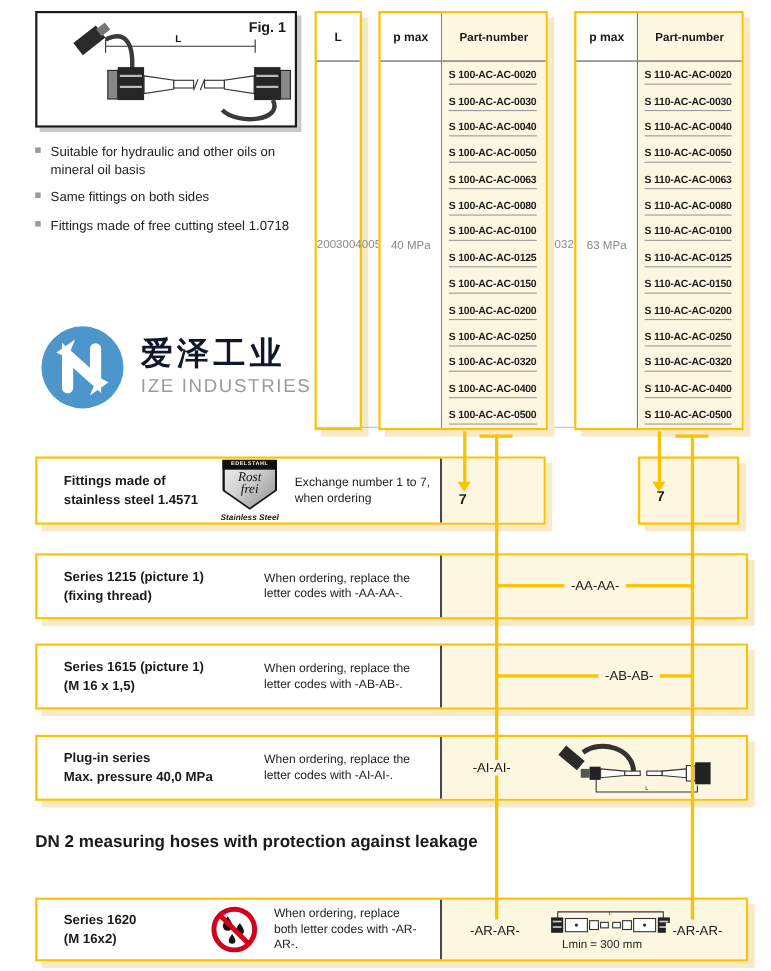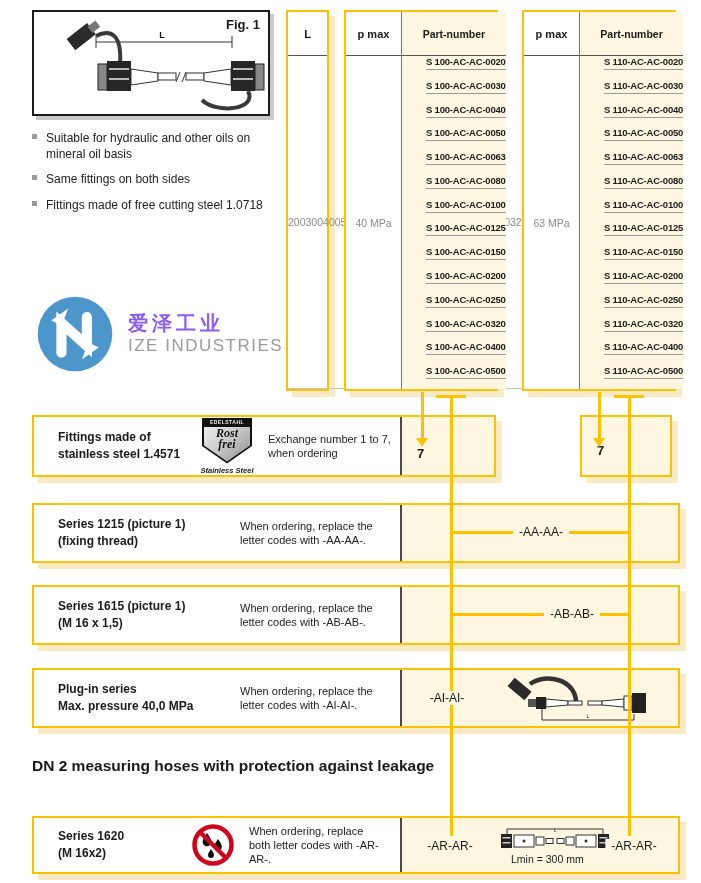--- a/index.html
+++ b/index.html
@@ -23,42 +23,42 @@
 
   
   .intro{position:absolute;left:32px;top:130px;width:256px}
   .intro-title{font-weight:bold;font-size:13.5px;margin-bottom:16px}
   .bullet{position:relative;padding-left:14px;font-size:12px;line-height:1.35;margin-bottom:9px;color:#222}
   .bullet::before{content:"";position:absolute;left:0;top:4px;width:5px;height:5px;background:#9a9a9a}
 
   
   .logo{position:absolute;left:36px;top:295px;display:flex;align-items:center;gap:14px}
   .logo-mark{width:78px;height:78px;flex:none}
-  .logo-cn{font-size:20px;font-weight:bold;color:#8b5cf6;letter-spacing:4px;line-height:1.1}
+  .logo-cn{font-size:29px;font-weight:bold;color:#0f172a;letter-spacing:4px;line-height:1.1}
   .logo-en{font-size:17px;color:#9a9a9a;letter-spacing:1.5px;margin-top:2px}
 
   
   .lcol{position:absolute;left:286px;top:10px;width:43px;height:381px;background:#fff;
         border:2px solid var(--yellow);box-shadow:6px 6px 0 var(--tan);display:flex;flex-direction:column}
   .thead{flex:none;height:44px;border-bottom:1px solid #555;display:flex;align-items:center;
          justify-content:center;font-weight:bold;font-size:11px}
   .lbody{flex:1;display:flex;flex-direction:row}
   .lcell{flex:1;display:flex;align-items:center;justify-content:center;font-size:10.5px;
          color:var(--gray);border-bottom:1px solid #c4c4c4}
   .lcell:last-child{border-bottom:none}
 
   .dtable{position:absolute;top:10px;width:154px;height:381px;background:#fff;
           border:2px solid var(--yellow);box-shadow:6px 6px 0 var(--tan);display:flex}
   .t1{left:344px}.t2{left:522px}
   .col-pmax{width:56px;flex:none;display:flex;flex-direction:column;border-right:1px solid #777}
   .pmax-body{flex:1;display:flex;align-items:center;justify-content:center;font-size:10.5px;color:var(--gray)}
   .col-parts{flex:1;background:var(--cream);display:flex;flex-direction:column}
   .col-parts .thead{font-size:10.5px}
   .pbody{flex:1;display:flex;flex-direction:column}
-  .pcell{flex:1;display:flex;align-items:flex-start;padding-left:24px}
+  .pcell{flex:1;display:flex;align-items:flex-end;padding-left:6px}
   .pcell span{font-weight:bold;font-size:9.5px;letter-spacing:-0.2px;white-space:nowrap;
               border-bottom:1.5px solid #9a9a9a;padding-bottom:2px;margin-bottom:3px}
 
   
   .vline{position:absolute;width:3px;background:var(--yellow);z-index:3}
   .hline{position:absolute;height:3px;background:var(--yellow);z-index:3}
   .arrowhead{position:absolute;width:0;height:0;border-left:6px solid transparent;
              border-right:6px solid transparent;border-top:9px solid var(--yellow);z-index:3}
   .codelabel{position:absolute;transform:translate(-50%,-50%);background:var(--cream);
              padding:0 6px;font-weight:normal;font-size:12px;z-index:4;white-space:nowrap}
@@ -77,21 +77,21 @@
   
   .badge{width:54px;flex:none;margin-left:16px;text-align:center}
   .shield{width:50px;height:46px;margin:0 auto;background:#111;
           clip-path:polygon(0 0,100% 0,100% 62%,50% 100%,0 62%);position:relative}
   .shield-in{position:absolute;left:2px;top:2px;right:2px;bottom:2px;
              background:linear-gradient(135deg,#f2f2f2 0%,#cfcfcf 45%,#8f8f8f 100%);
              clip-path:polygon(0 0,100% 0,100% 62%,50% 100%,0 62%)}
   .shield-top{position:absolute;left:0;right:0;top:0;height:9px;background:#111;color:#eee;
               font-size:5px;letter-spacing:0.5px;line-height:9px;text-align:center;font-weight:bold}
   .shield-word{position:absolute;left:0;right:0;top:10px;font-family:"Liberation Serif",serif;
-               font-style:italic;font-weight:bold;font-size:12px;line-height:11px;color:#111}
+               font-style:italic;font-weight:normal;font-size:12px;line-height:11px;color:#111}
   .badge-cap{font-size:7.5px;font-style:italic;font-weight:bold;margin-top:2px}
 
   
   .nodrip{width:44px;height:44px;flex:none;margin-left:12px}
 
   
   .dn2{position:absolute;left:32px;top:757px;width:560px}
   .dn2-title{font-weight:bold;font-size:15.5px}
   .dn2-sub{font-size:11px;margin-top:3px;color:#222}
 

